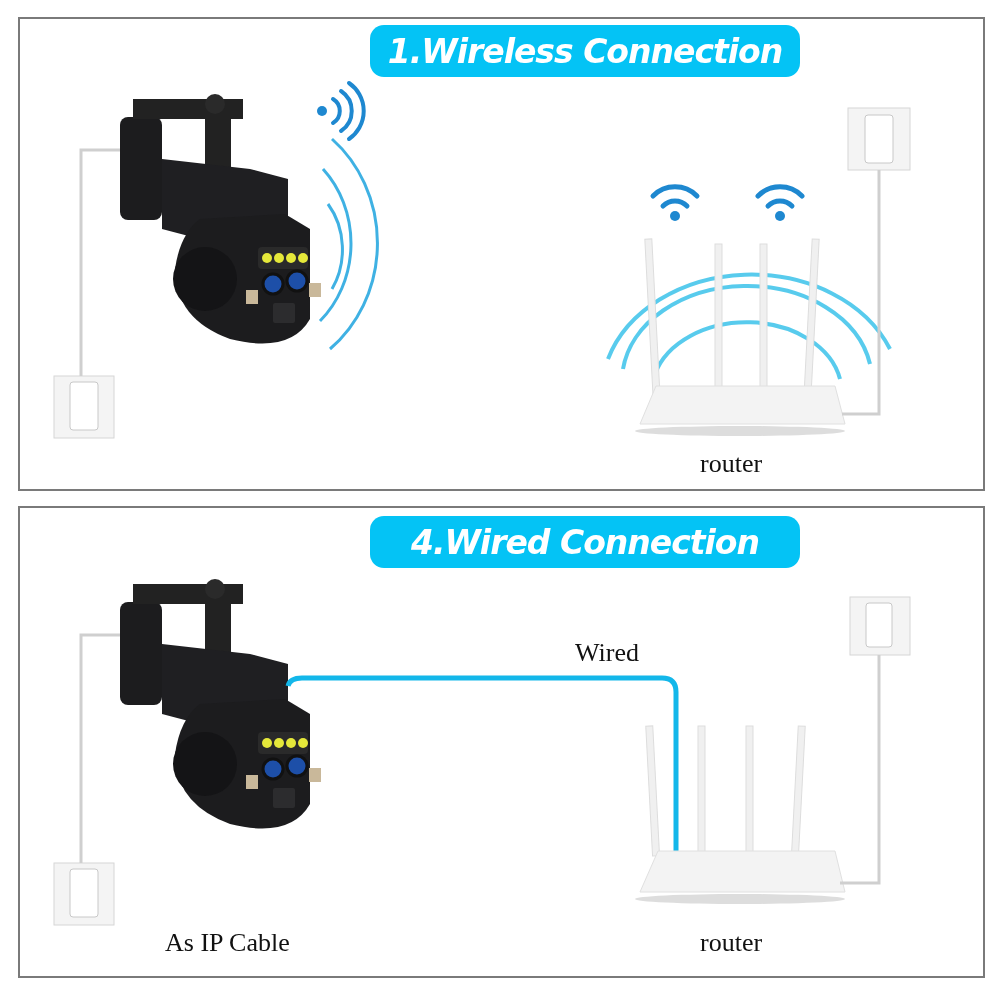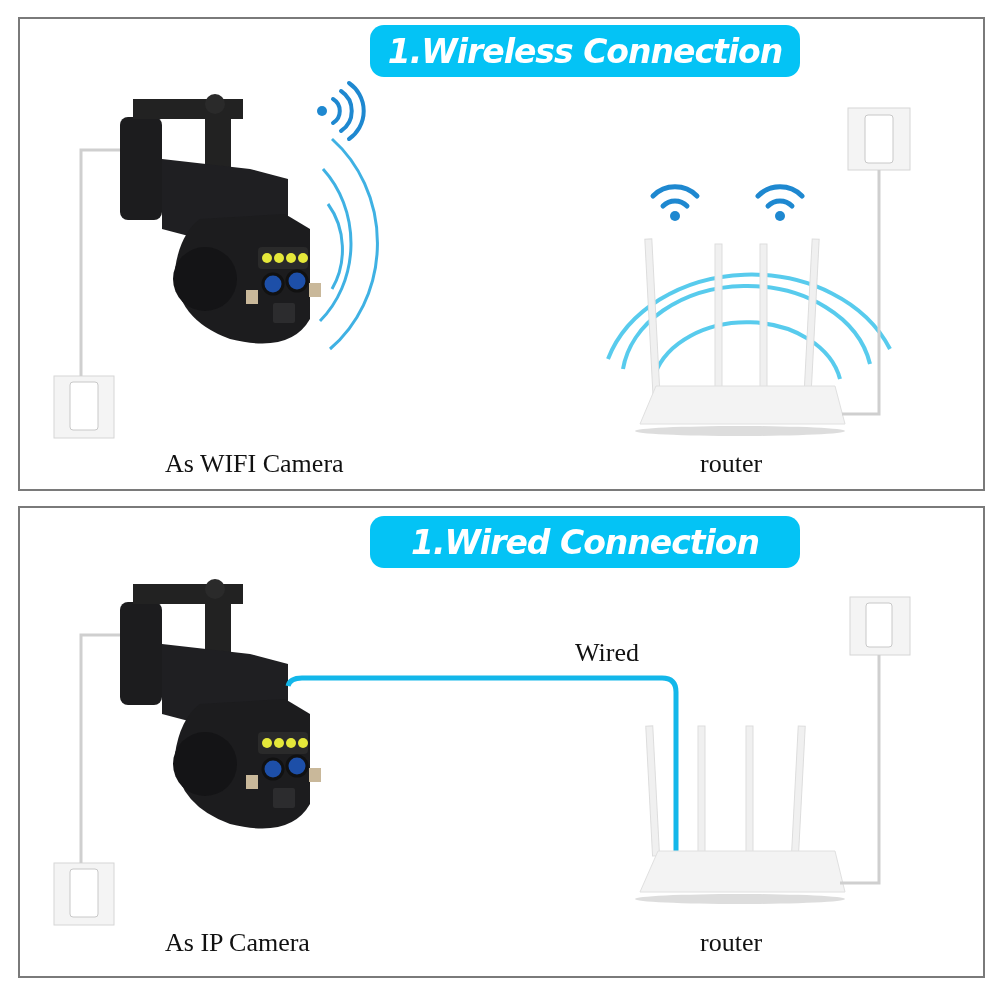--- a/index.html
+++ b/index.html
@@ -85,26 +85,25 @@
       <ellipse cx="720" cy="412" rx="105" ry="5" fill="#ddd"></ellipse>
     </g>
 
     <g>
       <rect x="828" y="89" width="62" height="62" fill="#f4f4f4" stroke="#d6d6d6"></rect>
       <rect x="845" y="96" width="28" height="48" rx="3" fill="#fff" stroke="#c8c8c8"></rect>
     </g>
     <path d="M859 151 V395 H822" fill="none" stroke="#cfcfcf" stroke-width="3"></path>
   </svg>
 
-  <div class="label" style="left:145px;top:430px;">As WIFI Camera</div>
   <div class="label" style="left:680px;top:430px;">router</div>
 </div>
 
 <div class="panel bottom">
-  <div class="pill p2">1.Wired Connection</div>
+  <div class="pill p2">4.Wired Connection</div>
 
   <svg width="967" height="472" viewBox="0 0 967 472">
     <g>
       <rect x="34" y="355" width="60" height="62" fill="#f4f4f4" stroke="#d6d6d6"></rect>
       <rect x="50" y="361" width="28" height="48" rx="3" fill="#fff" stroke="#c8c8c8"></rect>
     </g>
     <path d="M61 355 V127 H105" fill="none" stroke="#cfcfcf" stroke-width="3"></path>
 
     <g>
       <rect x="100" y="94" width="42" height="103" rx="8" fill="#1c1c1e"></rect>
@@ -137,15 +136,15 @@
       <ellipse cx="720" cy="391" rx="105" ry="5" fill="#ddd"></ellipse>
     </g>
     <g>
       <rect x="830" y="89" width="60" height="58" fill="#f4f4f4" stroke="#d6d6d6"></rect>
       <rect x="846" y="95" width="26" height="44" rx="3" fill="#fff" stroke="#c8c8c8"></rect>
     </g>
     <path d="M859 147 V375 H820" fill="none" stroke="#cfcfcf" stroke-width="3"></path>
   </svg>
 
   <div class="label" style="left:555px;top:130px;">Wired</div>
-  <div class="label" style="left:145px;top:420px;">As IP Camera</div>
+  <div class="label" style="left:145px;top:420px;">As IP Cable</div>
   <div class="label" style="left:680px;top:420px;">router</div>
 </div>
 
 </body></html>

